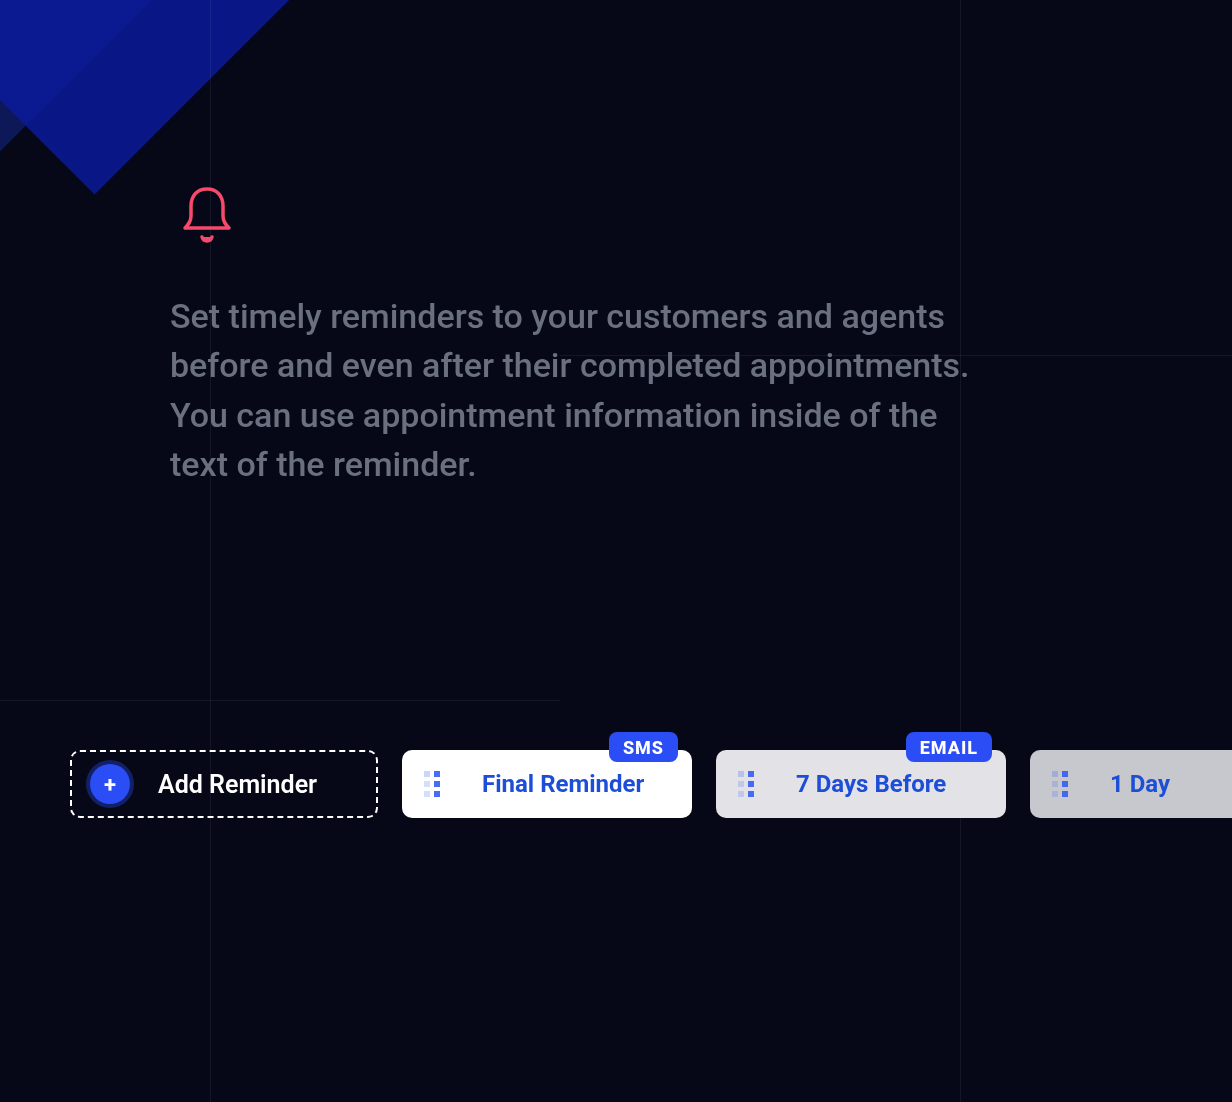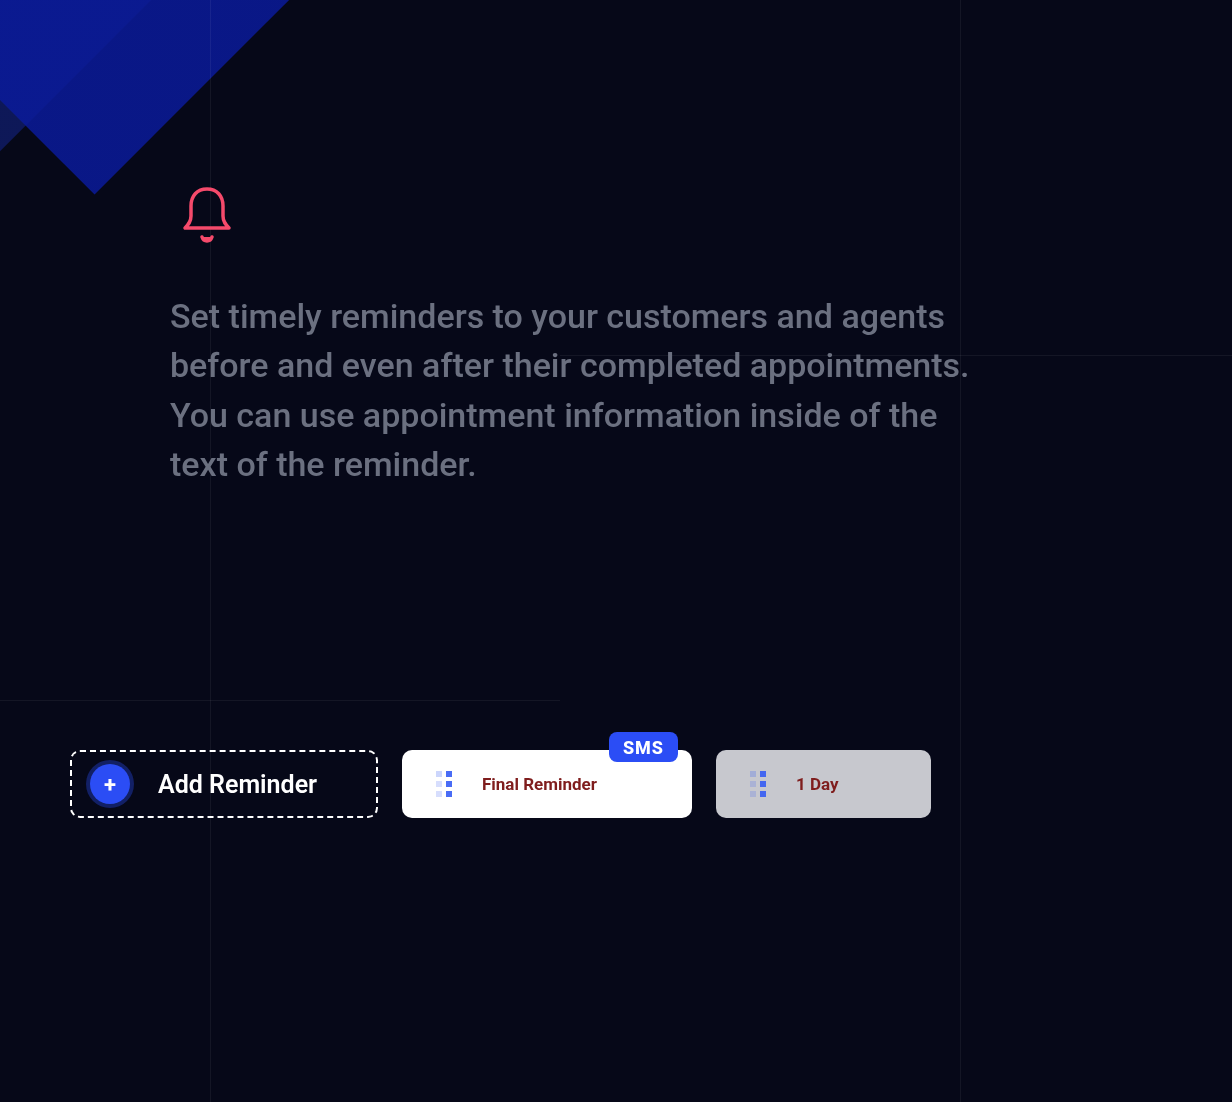--- a/index.html
+++ b/index.html
@@ -142,22 +142,22 @@
     font-weight: 700;
   }
   .add-card .label {
     color: #ffffff;
     font-size: 25px;
     font-weight: 600;
   }
 
   .reminder-card {
     width: 290px;
-    gap: 30px;
-    padding-left: 34px;
+    gap: 42px;
+    padding-left: 22px;
   }
   .reminder-card.light1 { background: #ffffff; }
   .reminder-card.light2 { background: #e3e3e7; }
   .reminder-card.light3 { background: #c7c8ce; width: 215px; }
 
   .drag-handle {
     display: grid;
     grid-template-columns: repeat(2, 6px);
     grid-template-rows: repeat(3, 6px);
     gap: 4px;
@@ -173,22 +173,22 @@
     opacity: 0.9;
   }
   .drag-handle span:nth-child(1){opacity:0.25;}
   .drag-handle span:nth-child(2){opacity:0.9;}
   .drag-handle span:nth-child(3){opacity:0.2;}
   .drag-handle span:nth-child(4){opacity:0.9;}
   .drag-handle span:nth-child(5){opacity:0.2;}
   .drag-handle span:nth-child(6){opacity:0.9;}
 
   .reminder-card .label {
-    color: #7f1d1d;
-    font-size: 17px;
+    color: #1d4ed8;
+    font-size: 24px;
     font-weight: 700;
     white-space: nowrap;
   }
 
   .badge {
     position: absolute;
     top: -18px;
     right: 14px;
     background: #2b4df5;
     color: #ffffff;
@@ -238,20 +238,32 @@
       <span></span>
         <span></span>
         <span></span>
         <span></span>
         <span></span>
         <span></span>
     </div>
     <span class="label">Final Reminder</span>
   </div>
 
+  <div class="card reminder-card light2">
+    <div class="badge">EMAIL</div>
+    <div class="drag-handle">
+      <span></span>
+        <span></span>
+        <span></span>
+        <span></span>
+        <span></span>
+        <span></span>
+    </div>
+    <span class="label">7 Days Before</span>
+  </div>
 
   <div class="card reminder-card light3">
     <div class="drag-handle">
       <span></span>
         <span></span>
         <span></span>
         <span></span>
         <span></span>
         <span></span>
     </div>

